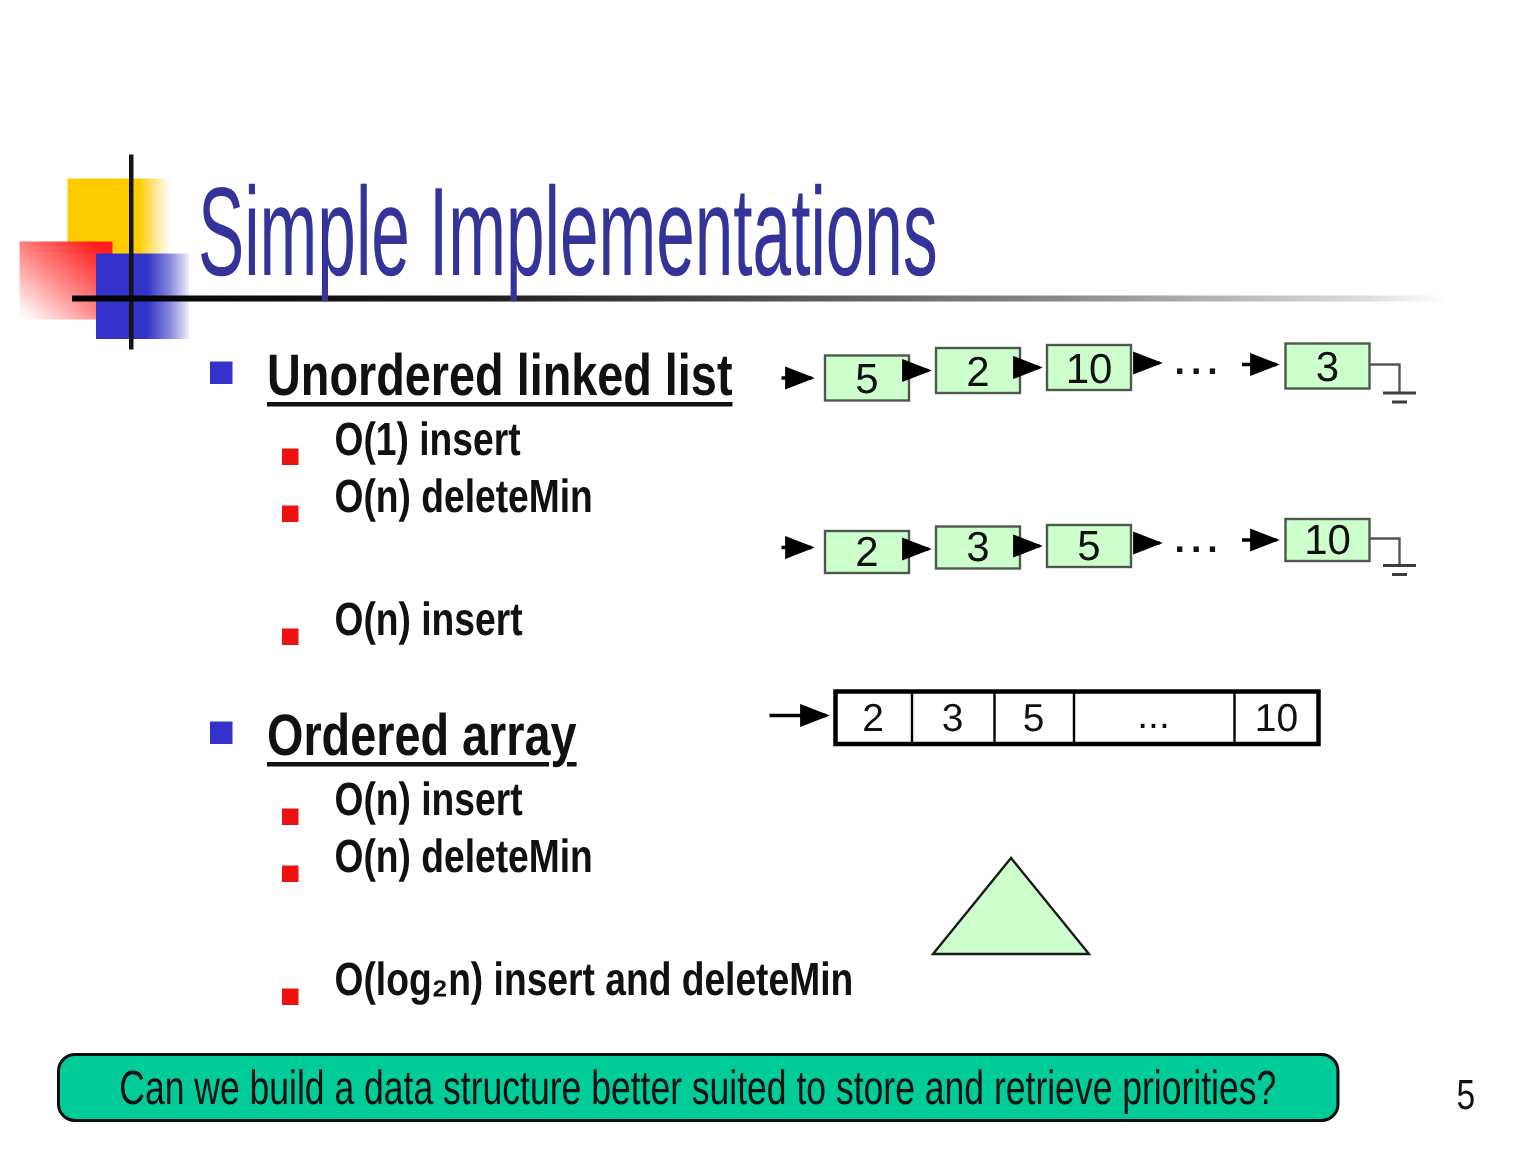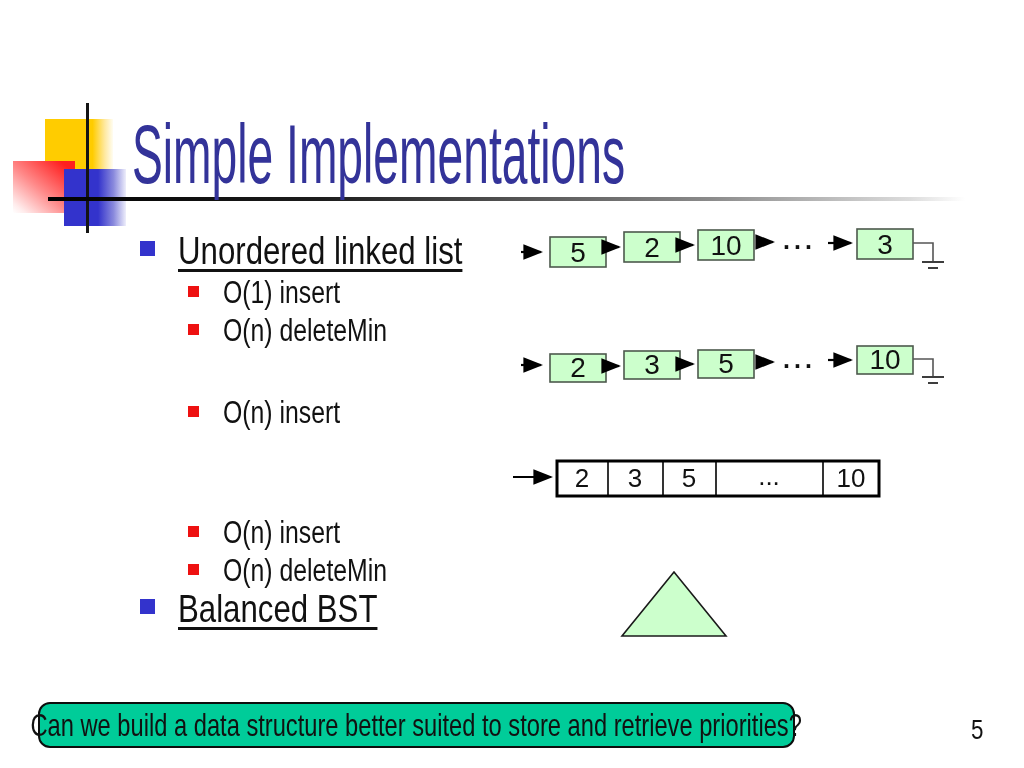--- a/index.html
+++ b/index.html
@@ -16,43 +16,43 @@
     background:linear-gradient(to right,#3333cc 55%,#8a8add 80%,#eeeefb 100%);}
   .vline{position:absolute;left:86px;top:103px;width:3px;height:130px;background:#141414;}
   .rule{position:absolute;left:48px;top:197px;width:917px;height:4px;
     background:linear-gradient(to right,#000 0%,#1d1d1d 30%,#8a8a8a 72%,#dcdcdc 94%,#ffffff 100%);}
 
   
   .title{position:absolute;left:132px;top:112px;font-size:84px;line-height:1;
     color:#333399;white-space:nowrap;transform:scaleX(0.55);transform-origin:0 0;}
 
   
-  .li{position:absolute;display:flex;align-items:flex-start;}
+  .li{position:absolute;display:flex;align-items:flex-start;font-weight:bold;}
   .l1{left:140px;}
-  .l2{left:188px;}
+  .l2{left:188px;align-items:flex-end;}
   .bullet{flex:none;}
   .l1 .bullet{width:15px;height:15px;background:#3333cc;margin-top:10px;margin-right:23px;}
   .l2 .bullet{width:11px;height:11px;background:#ee1111;margin-top:9px;margin-right:24px;}
   .txt{white-space:nowrap;line-height:1.05;transform:scaleX(0.8);transform-origin:0 0;}
   .l1 .txt{font-size:39px;text-decoration:underline;text-decoration-thickness:2.5px;text-underline-offset:5px;}
   .l2 .txt{font-size:31px;}
 
   
   .dg{position:absolute;}
   .dg text{font-family:"Liberation Sans",sans-serif;fill:#111;}
   .node{fill:#ccffcc;stroke:#4d594d;stroke-width:1.6;}
   .arrow{stroke:#000;stroke-width:2.2;}
   .gnd{stroke:#555;stroke-width:1.6;fill:none;}
   .gndbar{stroke:#3d3d3d;stroke-width:2;}
   .dots{font-size:25px;letter-spacing:4px;font-weight:bold;}
   .nval{font-size:28px;text-anchor:middle;}
   .acell{font-size:26px;text-anchor:middle;}
 
   
-  .question{position:absolute;left:38px;top:702px;width:757px;height:46px;
+  .question{position:absolute;left:38px;top:702px;width:855px;height:46px;
     background:#00cc99;border:2px solid #0d0d0d;border-radius:12px;
     display:flex;align-items:center;justify-content:center;box-sizing:border-box;text-align:center;}
   .question .qtxt{font-size:32px;white-space:nowrap;transform:scaleX(0.74);transform-origin:50% 50%;}
 
   .pagenum{position:absolute;left:971px;top:714px;font-size:28px;transform:scaleX(0.8);transform-origin:0 0;}
 </style>
 </head>
 <body>
 
 <div class="slide">
@@ -74,31 +74,35 @@
     <span class="txt">O(1) insert</span>
   </div>
   <div class="li l2" style="top:315px">
     <span class="bullet"></span>
     <span class="txt">O(n) deleteMin</span>
   </div>
   <div class="li l2" style="top:397px">
     <span class="bullet"></span>
     <span class="txt">O(n) insert</span>
   </div>
+  <div class="li l1" style="top:471px">
+    <span class="bullet"></span>
+    <span class="txt">Ordered array</span>
+  </div>
   <div class="li l2" style="top:517px">
     <span class="bullet"></span>
     <span class="txt">O(n) insert</span>
   </div>
   <div class="li l2" style="top:555px">
     <span class="bullet"></span>
     <span class="txt">O(n) deleteMin</span>
   </div>
-  <div class="li l1" style="top:589px">
+  <div class="li l2" style="top:637px">
     <span class="bullet"></span>
-    <span class="txt">Balanced BST</span>
+    <span class="txt">O(log₂n) insert and deleteMin</span>
   </div>
 
   <svg class="dg" style="left:515px;top:222px" width="450" height="60" viewBox="0 0 450 60">
     <defs>
       <marker id="ah1" markerWidth="9" markerHeight="7" refX="8" refY="3.5" orient="auto">
         <polygon points="0 0, 9 3.5, 0 7" fill="#000"></polygon>
       </marker>
     </defs>
     <line class="arrow" x1="6" y1="30" x2="26" y2="30" marker-end="url(#ah1)"></line>
     <rect class="node" x="35" y="15" width="56" height="30"></rect>

